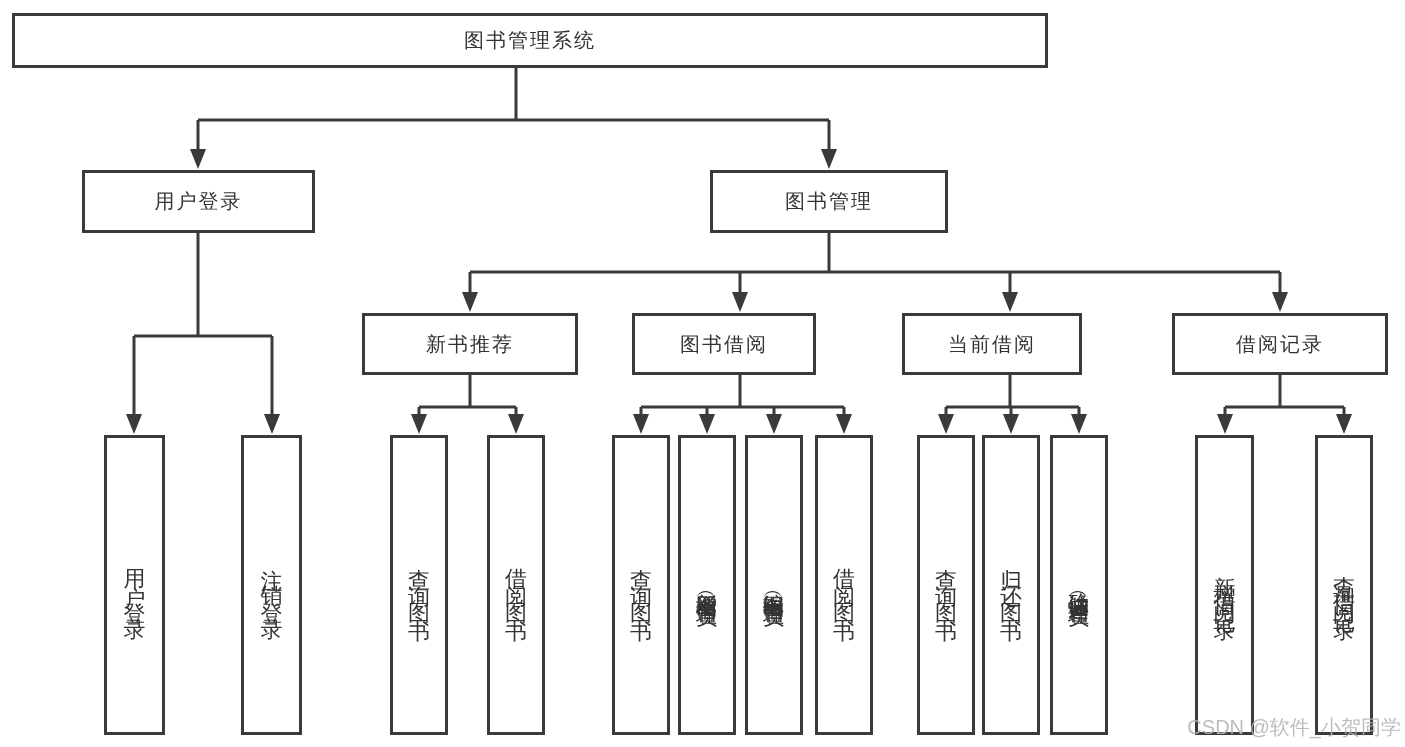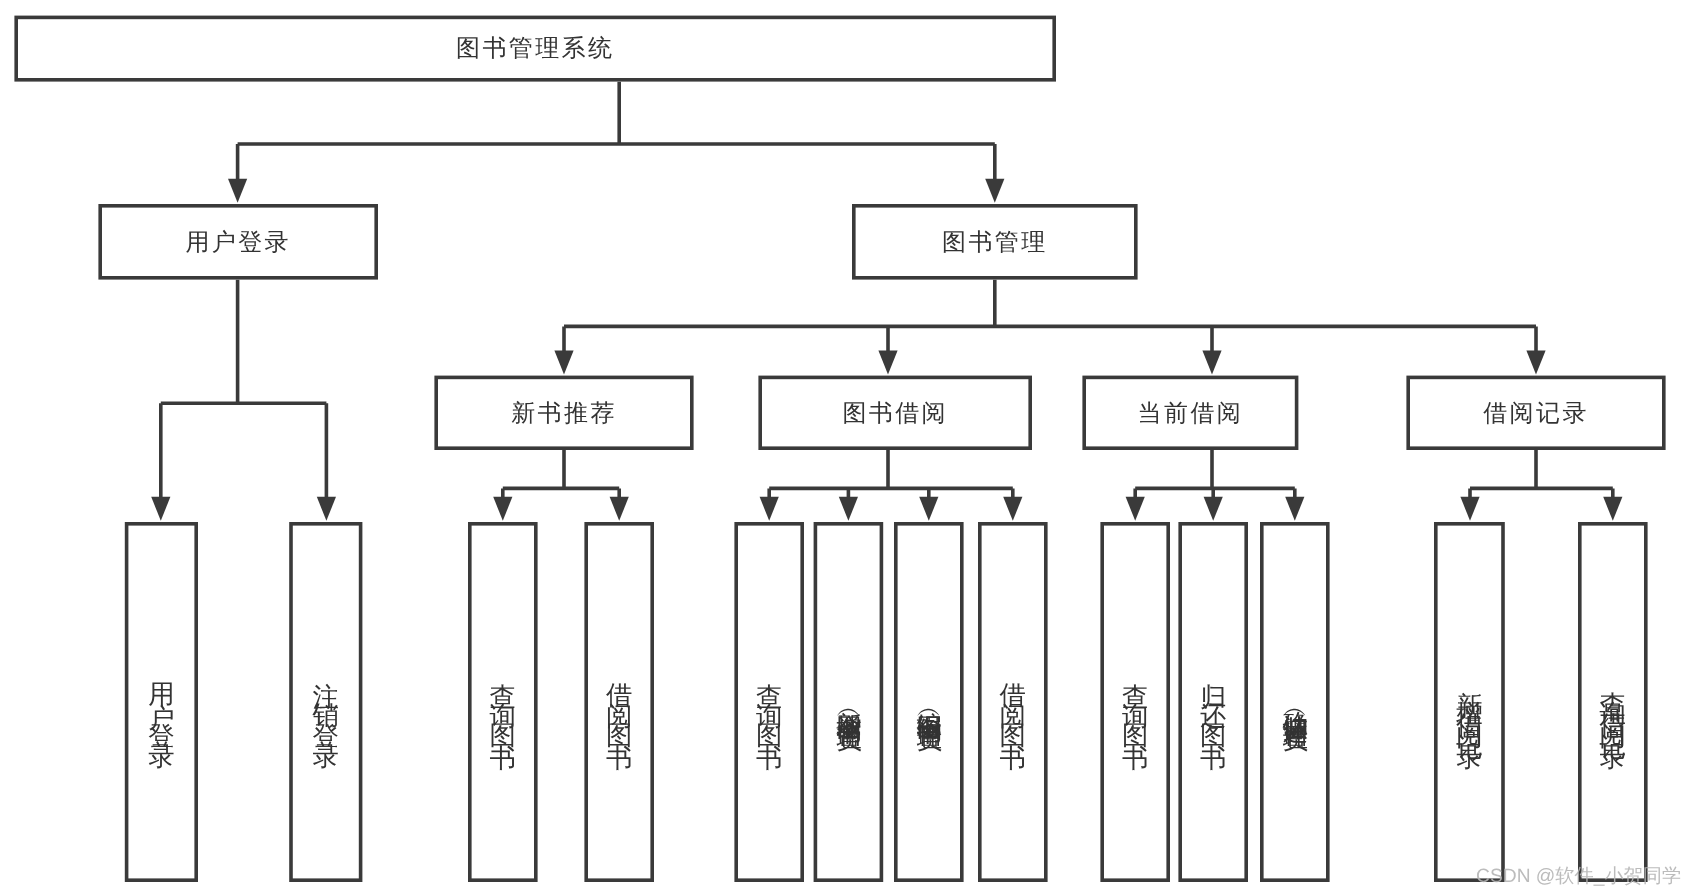--- a/index.html
+++ b/index.html
@@ -46,21 +46,21 @@
     line-height: 1;
     white-space: nowrap;
   }
   .node.v.len4 span { letter-spacing: 17px; }
   .node.v.len6 span { letter-spacing: 9px; }
   .node.v.len10 span { letter-spacing: 2px; font-size: 21px; }
   .watermark {
     position: absolute;
     right: 4px;
     bottom: 6px;
-    font-size: 16px;
+    font-size: 20px;
     color: #b5b5b5;
     opacity: 0.9;
     z-index: 5;
     white-space: nowrap;
   }
 </style>
 </head>
 <body>
 
 <div class="stage">
@@ -91,35 +91,35 @@
       <polygon points="766,414 782,414 774,434"></polygon>
       <polygon points="836,414 852,414 844,434"></polygon>
       <polygon points="938,414 954,414 946,434"></polygon>
       <polygon points="1003,414 1019,414 1011,434"></polygon>
       <polygon points="1071,414 1087,414 1079,434"></polygon>
       <polygon points="1217,414 1233,414 1225,434"></polygon>
       <polygon points="1336,414 1352,414 1344,434"></polygon>
     </g>
   </svg>
 
-  <div class="node h" style="left:12px; top:13px; width:868px; height:55px;">
+  <div class="node h" style="left:12px; top:13px; width:1036px; height:55px;">
     <span>图书管理系统</span>
   </div>
 
   <div class="node h" style="left:82px; top:170px; width:233px; height:63px;">
     <span>用户登录</span>
   </div>
   <div class="node h" style="left:362px; top:313px; width:216px; height:62px;">
     <span>新书推荐</span>
   </div>
 
   <div class="node h" style="left:710px; top:170px; width:238px; height:63px;">
     <span>图书管理</span>
   </div>
-  <div class="node h" style="left:632px; top:313px; width:228px; height:62px;">
+  <div class="node h" style="left:632px; top:313px; width:184px; height:62px;">
     <span>图书借阅</span>
   </div>
   <div class="node h" style="left:902px; top:313px; width:180px; height:62px;">
     <span>当前借阅</span>
   </div>
   <div class="node h" style="left:1172px; top:313px; width:216px; height:62px;">
     <span>借阅记录</span>
   </div>
 
   <div class="node v len4" style="left:104px; top:435px; width:61px; height:300px;">

